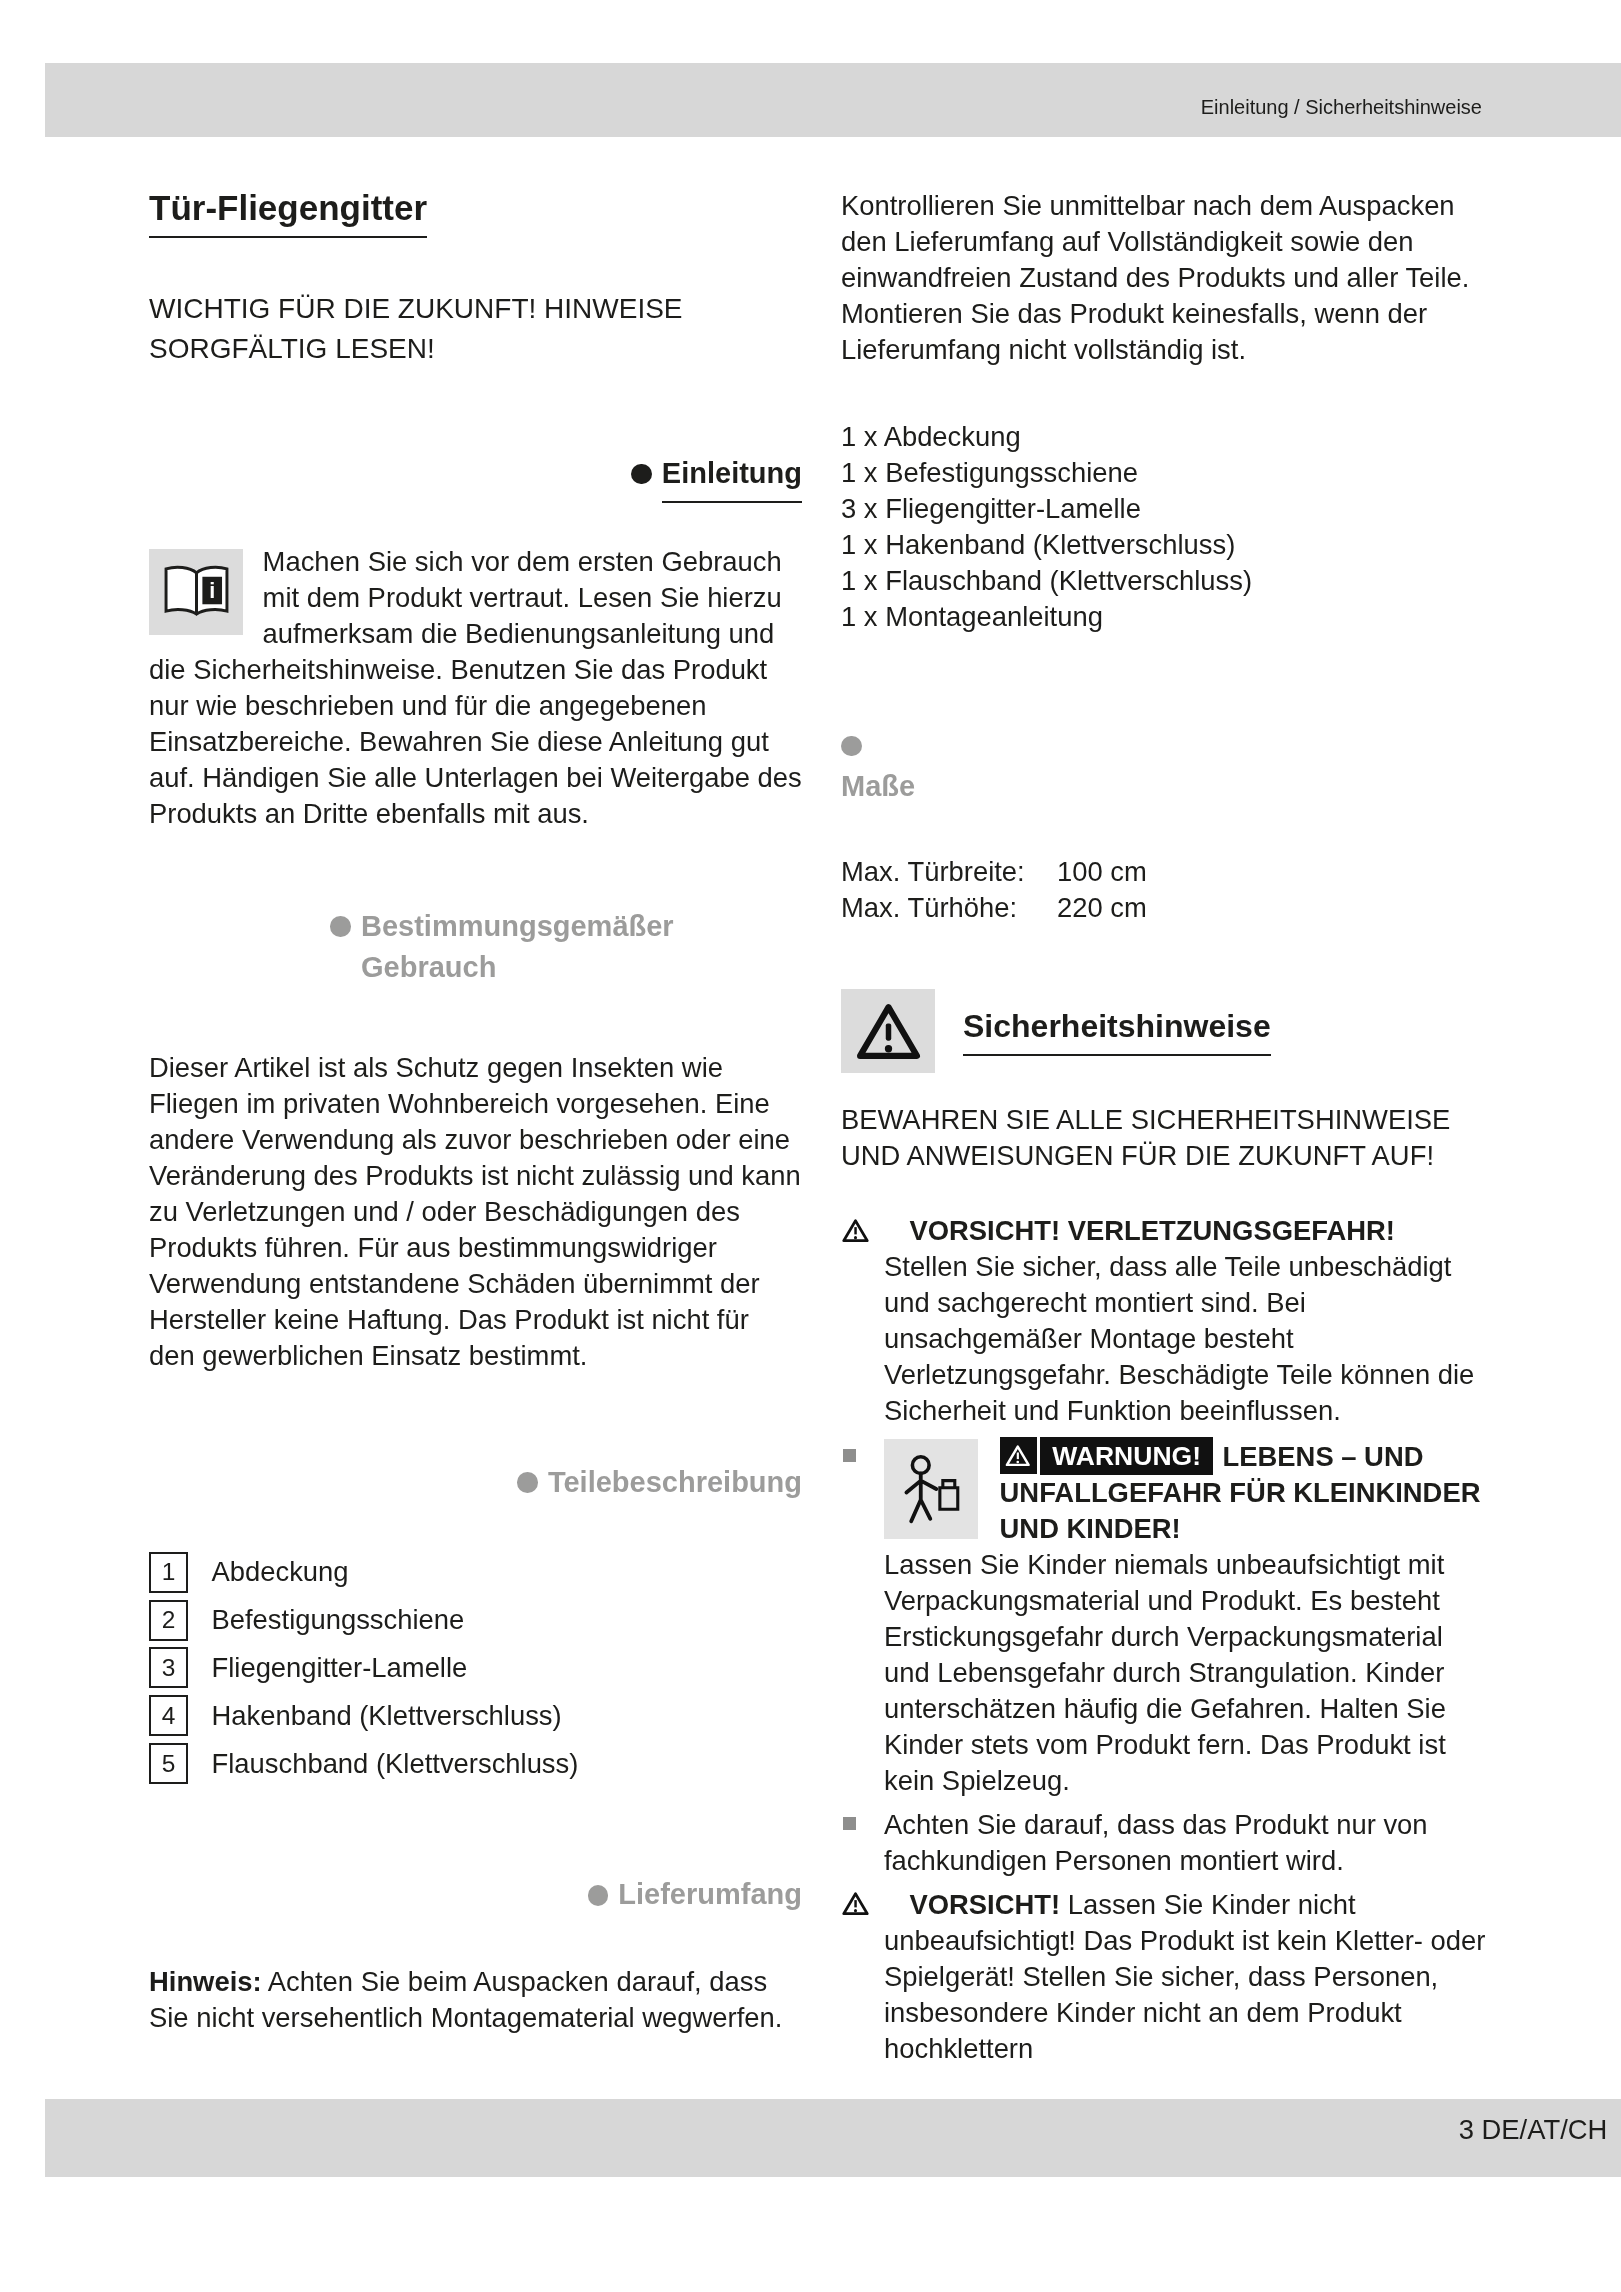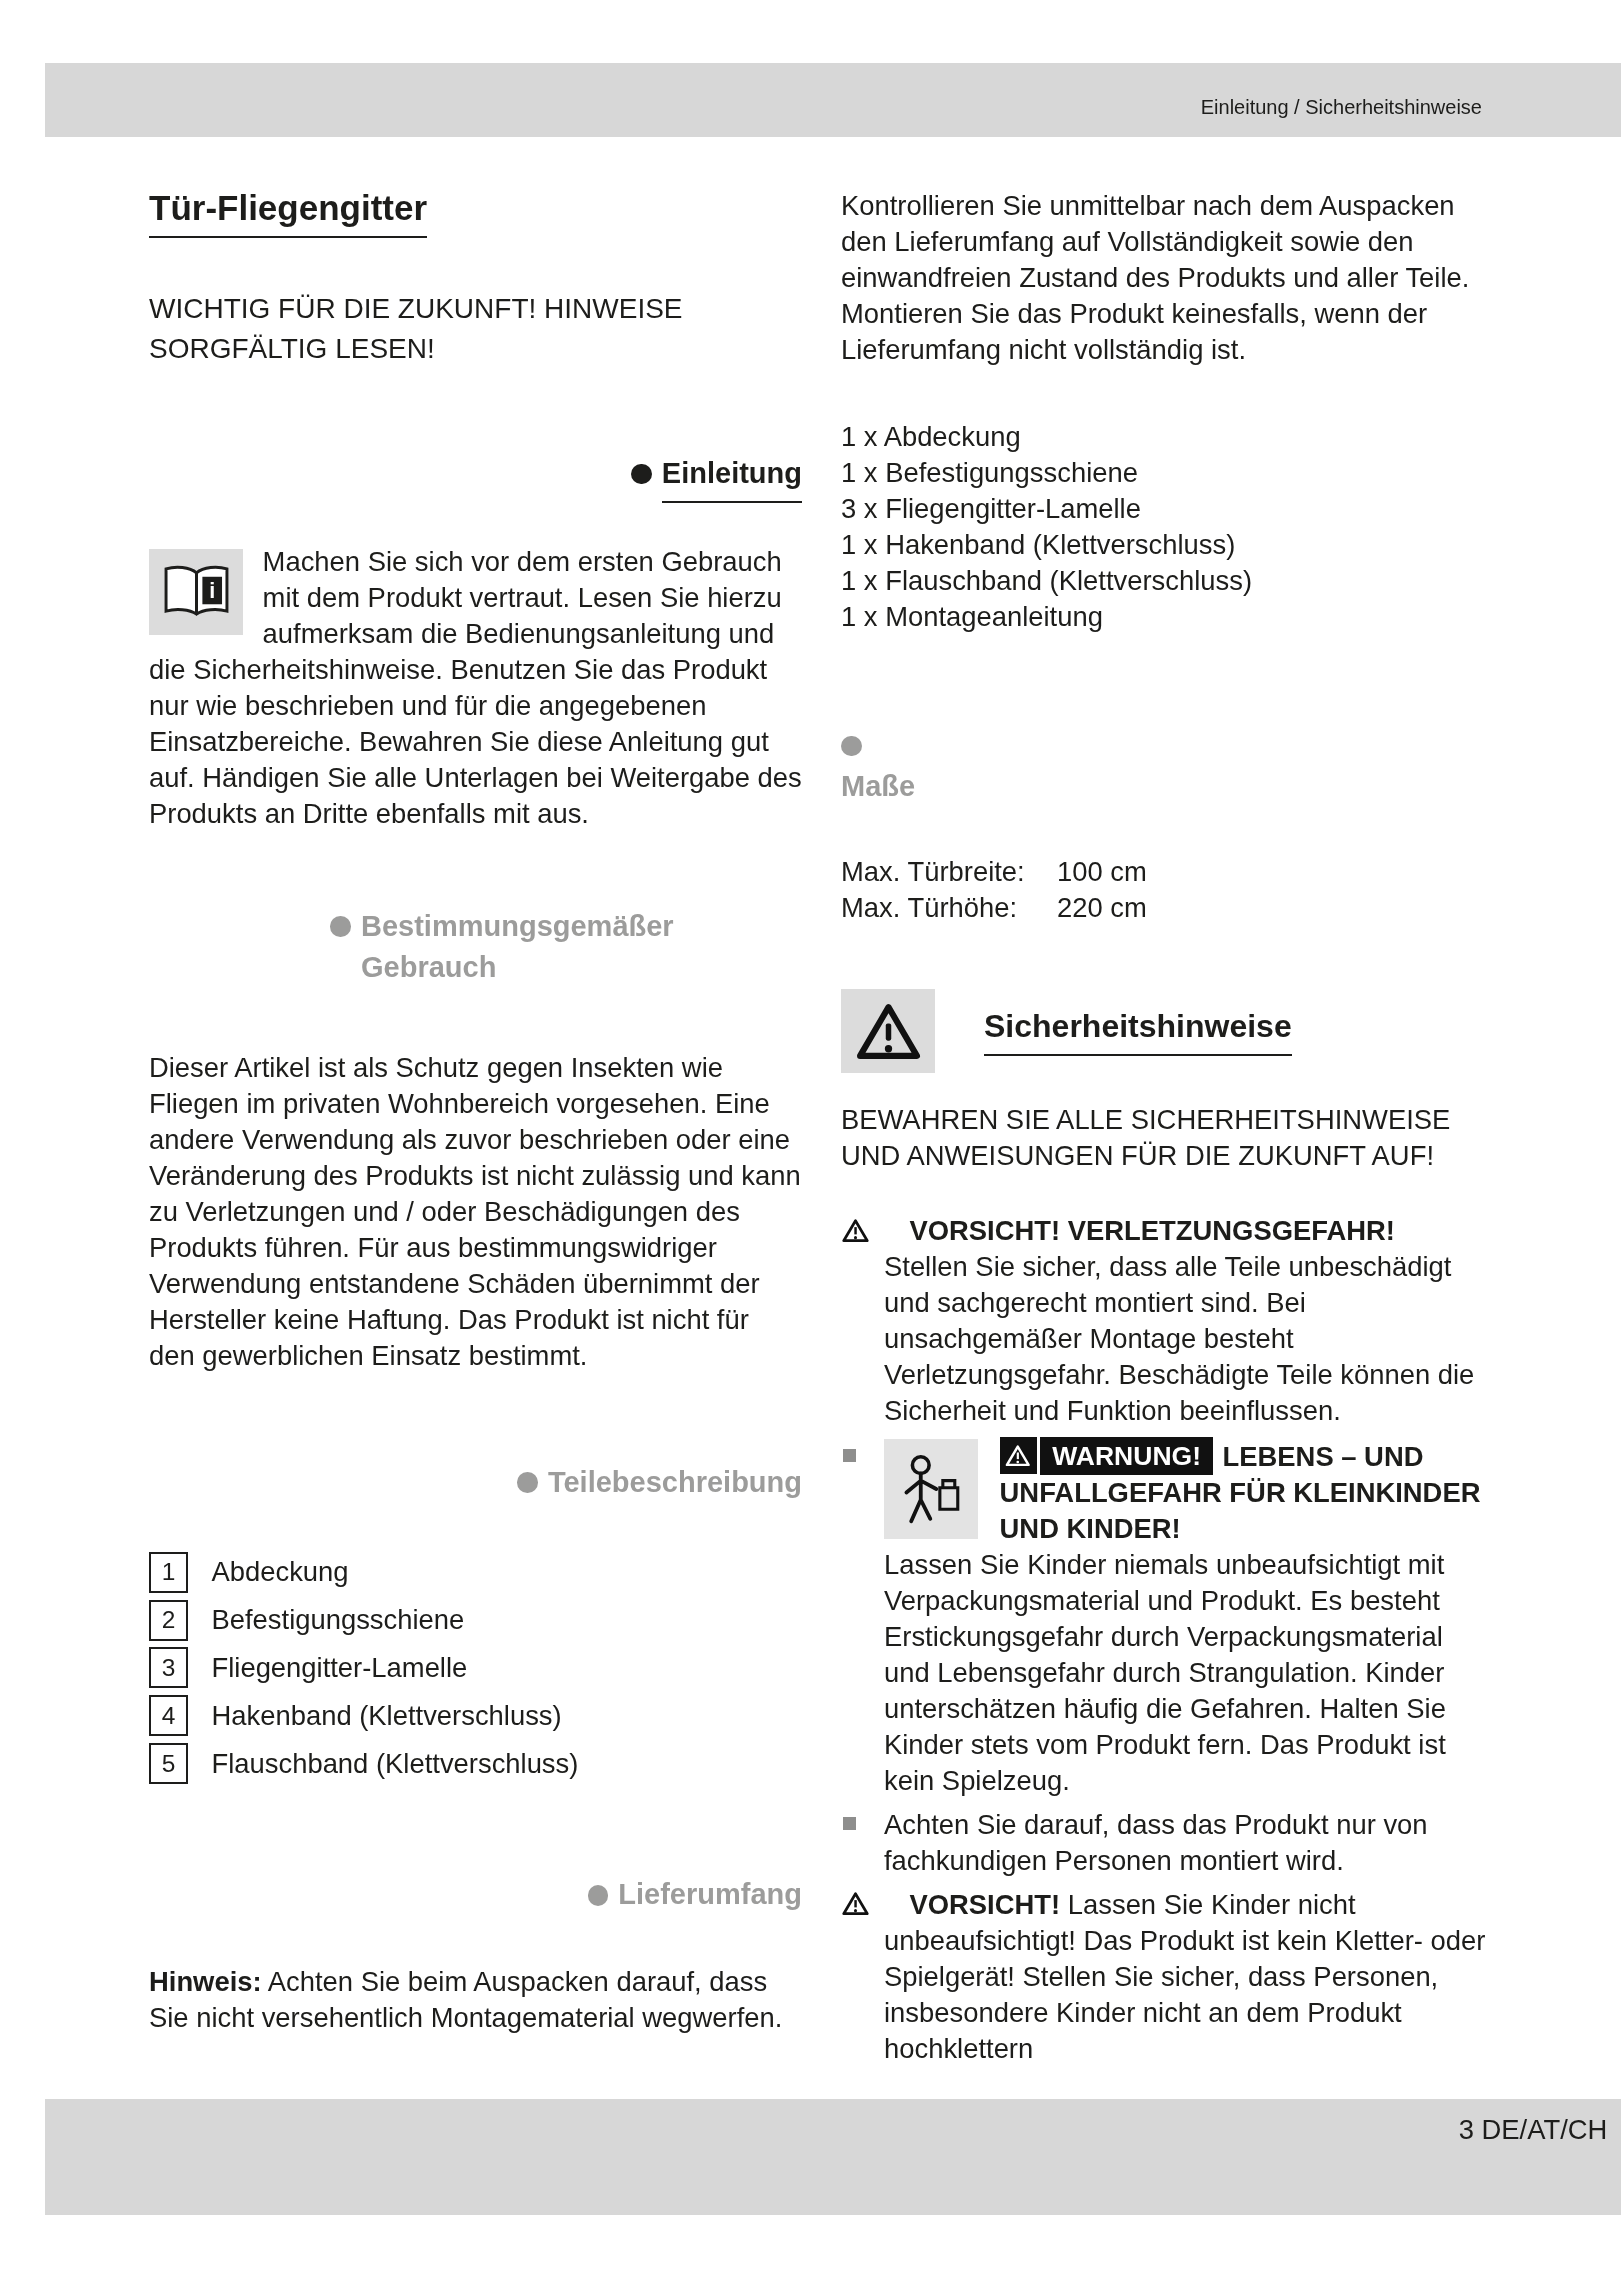--- a/index.html
+++ b/index.html
@@ -10,21 +10,21 @@
     color: #1d1d1b;
     font-family: "Liberation Sans", sans-serif;
     font-size: 27.4px;
     line-height: 36px;
     overflow: hidden;
   }
 
   
   .band { position: absolute; left: 45px; right: 0; background: #d7d7d7; }
   #band-top { top: 63px; height: 74px; }
-  #band-bottom { top: 2099px; height: 116px; }
+  #band-bottom { top: 2099px; height: 78px; }
   .band-title { position: absolute; right: 139px; bottom: 12.7px; font-size: 20px; line-height: 33px; }
   .page-label { position: absolute; right: 13.7px; top: 12.7px; font-size: 27.4px; }
 
   
   .col { position: absolute; top: 188px; }
   #col-left  { left: 149px; width: 653px; }
   #col-right { left: 841px; width: 653px; }
 
   .doc-title {
     display: inline-block;
@@ -54,21 +54,21 @@
     flex: none; width: 35px; height: 37px;
     border: 2px solid #1d1d1b; background: #fff;
     display: flex; align-items: center; justify-content: center;
     font-size: 24.5px;
   }
 
   .supply-line { }
   .dim-row { display: flex; }
   .dim-label { width: 216px; flex: none; }
 
-  .safety-head { display: flex; align-items: center; gap: 49px; margin-bottom: 29px; }
+  .safety-head { display: flex; align-items: center; gap: 28px; margin-bottom: 29px; }
   .tri-box { flex: none; width: 94px; height: 84px; background: #dcdcdc;
     display: flex; align-items: center; justify-content: center; }
   .safety-title { font-size: 32px; line-height: 41px; font-weight: 700;
     border-bottom: 2.9px solid #1d1d1b; padding-bottom: 6.9px; }
 
   .s-item { position: relative; padding-left: 43px; margin-bottom: 7.8px; }
   .marker-sq { position: absolute; left: 2px; top: 11.8px; width: 12.7px; height: 12.7px; background: #8e8e8d; }
   .marker-tri { position: absolute; left: 0; top: 2.9px; }
   .picto-box { float: left; width: 94px; height: 100px; background: #e3e3e3;
     display: flex; align-items: center; justify-content: center;

